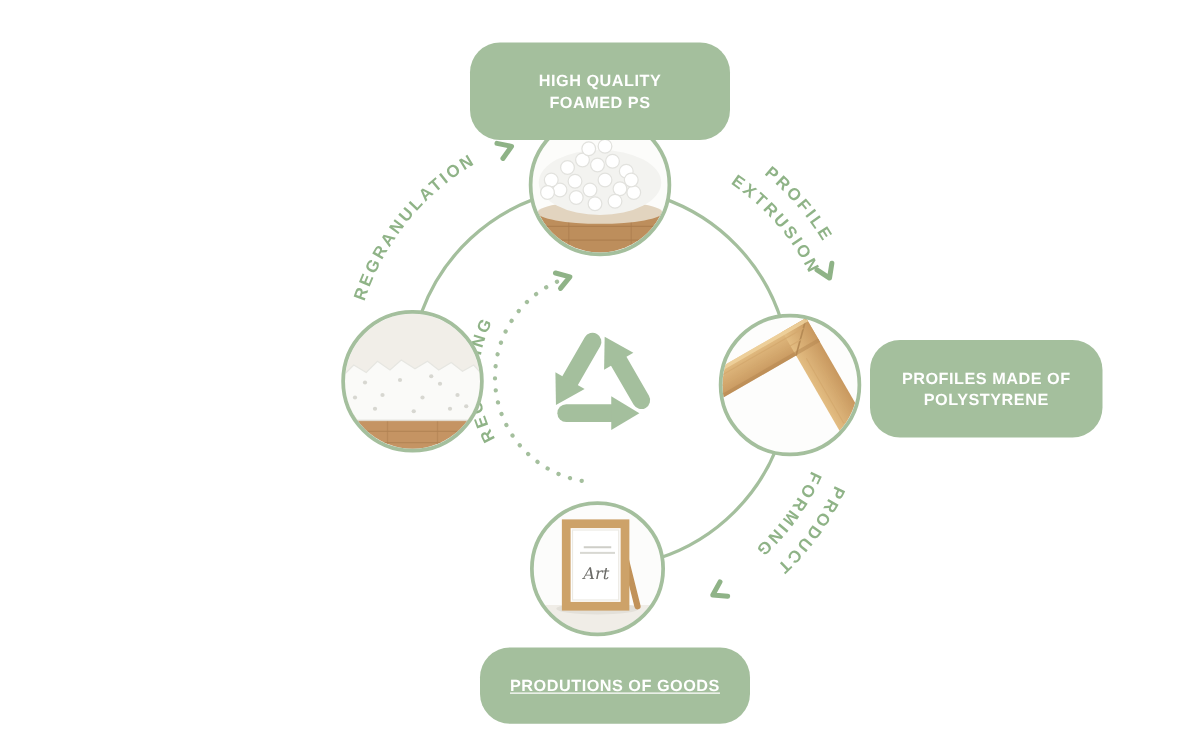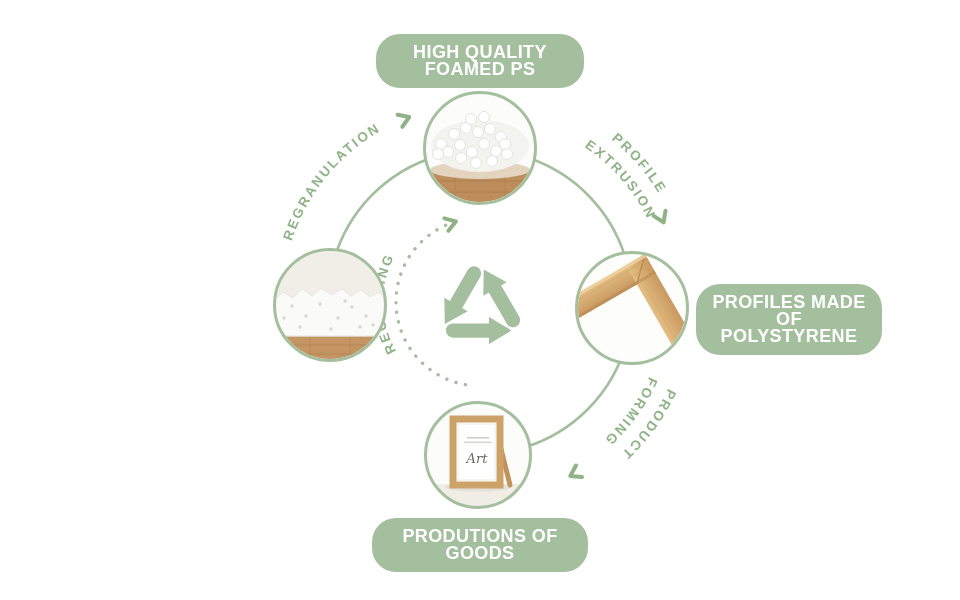--- a/index.html
+++ b/index.html
@@ -3,26 +3,26 @@
 <meta charset="utf-8">
 <style>
   html,body{margin:0;padding:0;background:#fff;}
   .stage{position:relative;width:960px;height:600px;overflow:hidden;background:#fff;font-family:"Liberation Sans",sans-serif;}
   .stage svg{position:absolute;left:0;top:0;}
   .pill{
     position:absolute;
     background:var(--green,#a4bf9d);
     color:#fff;
     font-weight:700;
-    font-size:18px;
+    font-size:13px;
     line-height:17px;
     letter-spacing:.4px;
     text-align:center;
     border-radius:24px;
-    padding:10px 10px;
+    padding:22px 10px;
     box-sizing:border-box;
     white-space:pre-line;
   }
   .ring{stroke:var(--green,#a4bf9d);stroke-width:2.6;fill:none;}
   .node-ring{stroke:var(--green,#a4bf9d);stroke-width:3;fill:none;}
   .node-bg{fill:#ffffff;}
   .dotted{stroke:var(--green,#a4bf9d);stroke-width:3.4;fill:none;stroke-dasharray:.1 9.6;stroke-linecap:round;}
   .curve-text{fill:var(--green-text,#8fb387);font-family:"Liberation Sans",sans-serif;font-weight:700;font-size:13.5px;letter-spacing:2.2px;}
   .chev{stroke:var(--green-text,#8fb387);stroke-width:4;fill:none;stroke-linecap:round;stroke-linejoin:round;}
   .recycle-fill{fill:var(--green,#a4bf9d);}
@@ -196,17 +196,17 @@
         <rect x="467" y="437" width="22" height="1.6" fill="#cecec8"></rect>
         <rect x="464" y="441.5" width="28" height="1.6" fill="#d8d8d2"></rect>
         <text class="frame-script" x="477" y="463" text-anchor="middle">Art</text>
       </g>
       <circle class="node-ring" cx="478" cy="455" r="52.5"></circle>
     </g>
   </svg>
 
   <div class="pill" style="left:376px;top:34px;width:208px;">HIGH QUALITY
 FOAMED PS</div>
-  <div class="pill" style="left:696px;top:284px;width:186px;">PROFILES MADE OF
+  <div class="pill" style="left:696px;top:272px;width:186px;">PROFILES MADE OF
 POLYSTYRENE</div>
-  <div class="pill" style="left:372px;top:518px;width:216px;">PRODUTIONS OF GOODS</div>
+  <div class="pill" style="left:384px;top:518px;width:216px;text-decoration:underline;">PRODUTIONS OF GOODS</div>
 
 </div>
 
 </body></html>

